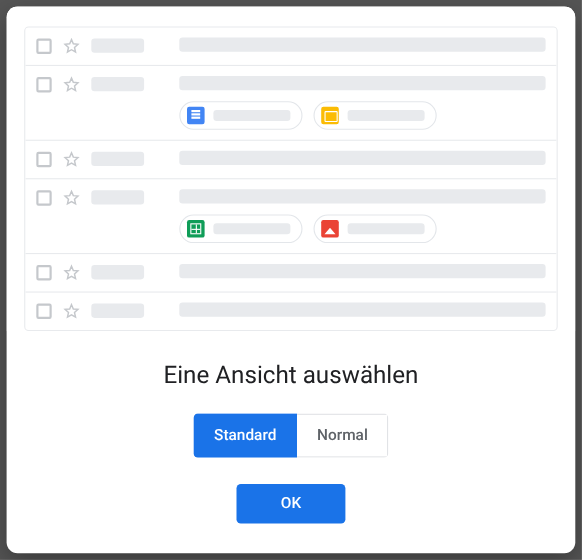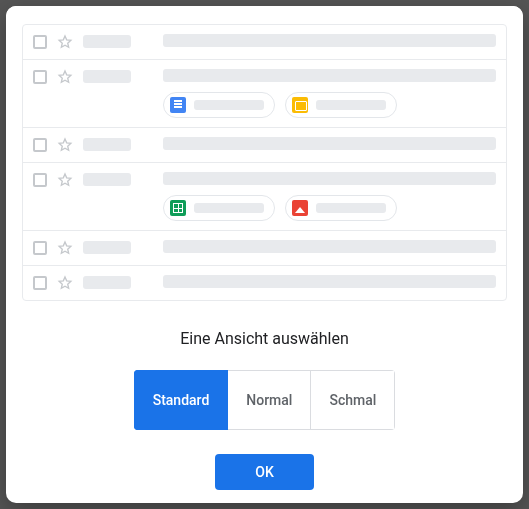--- a/index.html
+++ b/index.html
@@ -138,35 +138,35 @@
       width: 0; height: 0;
       border-left: 5px solid transparent;
       border-right: 5px solid transparent;
       border-bottom: 6px solid #fff;
     }
     .bottom {
       padding: 28px 20px 22px;
       text-align: center;
     }
     .title {
-      font-size: 16px;
+      font-size: 22px;
       color: #202124;
       font-weight: 400;
       margin-bottom: 22px;
     }
     .seg-group {
       display: inline-flex;
       border-radius: 4px;
       overflow: hidden;
       margin-bottom: 24px;
     }
     .seg-btn {
       font-size: 14px;
       font-weight: 500;
-      padding: 21px 18px;
+      padding: 11px 18px;
       background: #fff;
       color: #5f6368;
       border: 1px solid #dadce0;
       cursor: pointer;
       font-family: inherit;
     }
     .seg-btn + .seg-btn { border-left: none; }
     .seg-btn.selected {
       background: #1a73e8;
       color: #fff;
@@ -292,21 +292,20 @@
 
     </div>
   </div>
 
   <div class="bottom">
     <h1 class="title">Eine Ansicht auswählen</h1>
 
     <div class="seg-group">
       <button class="seg-btn selected">Standard</button>
       <button class="seg-btn">Normal</button>
-      <button class="seg-btn">Schmal</button>
     </div>
 
     <div>
       <button class="ok-btn">OK</button>
     </div>
   </div>
 
 </div>
 
 </body></html>

